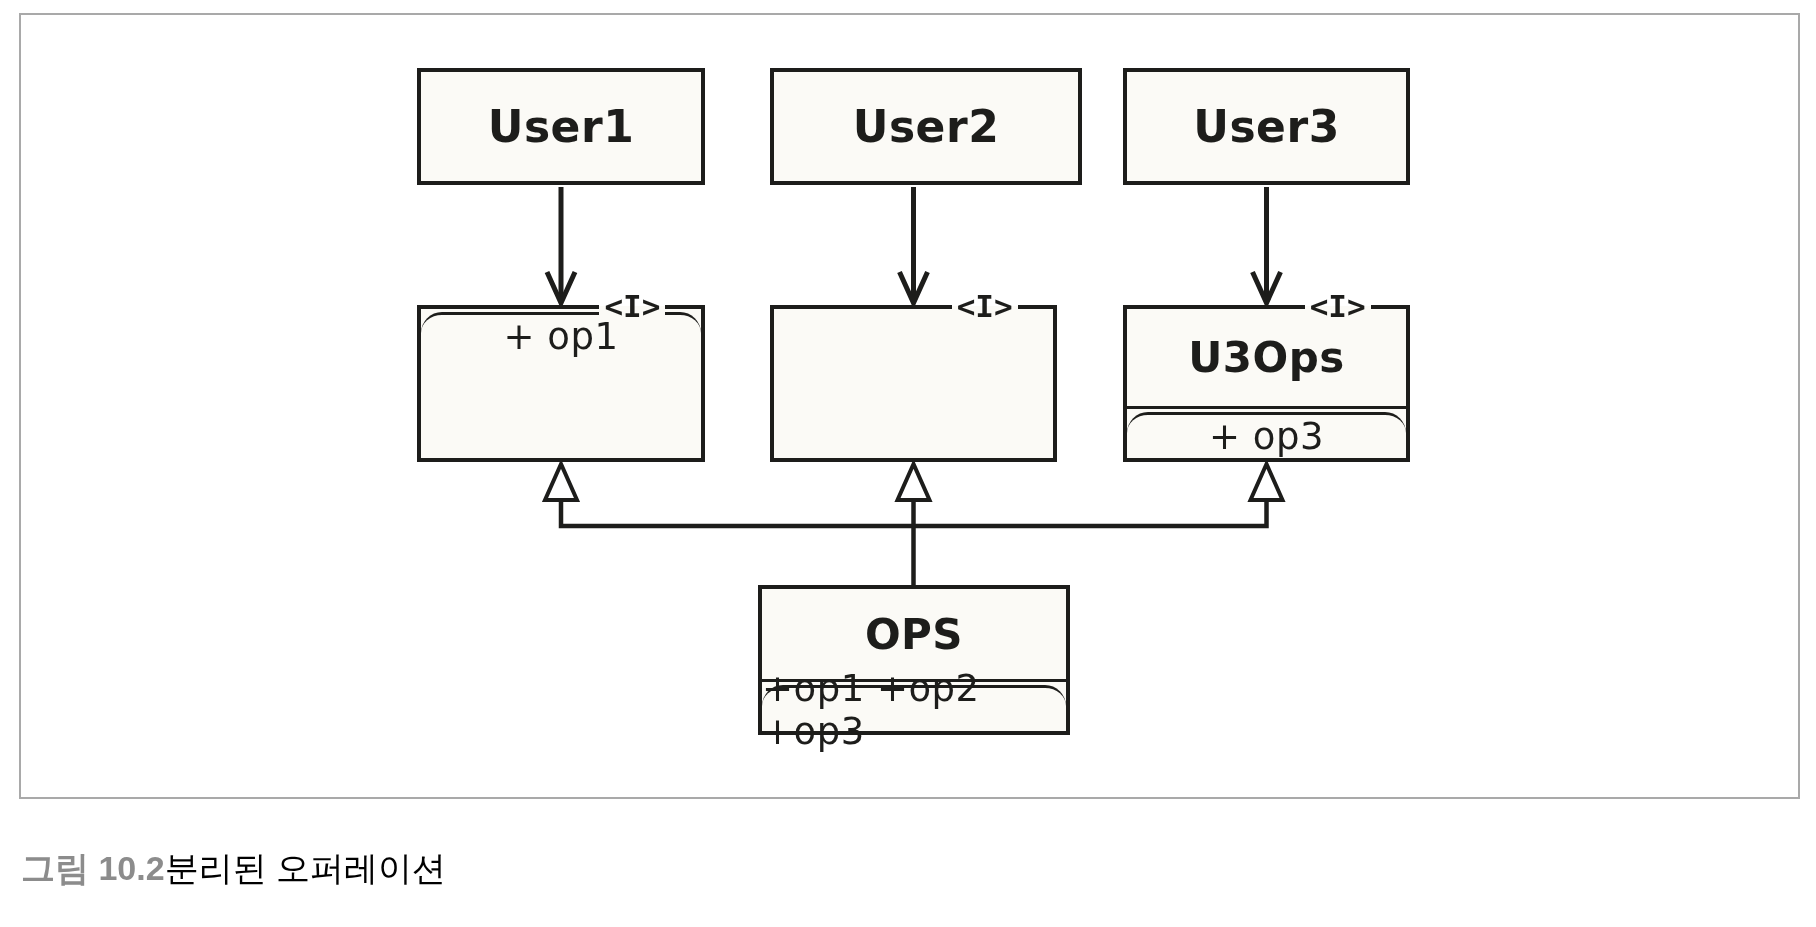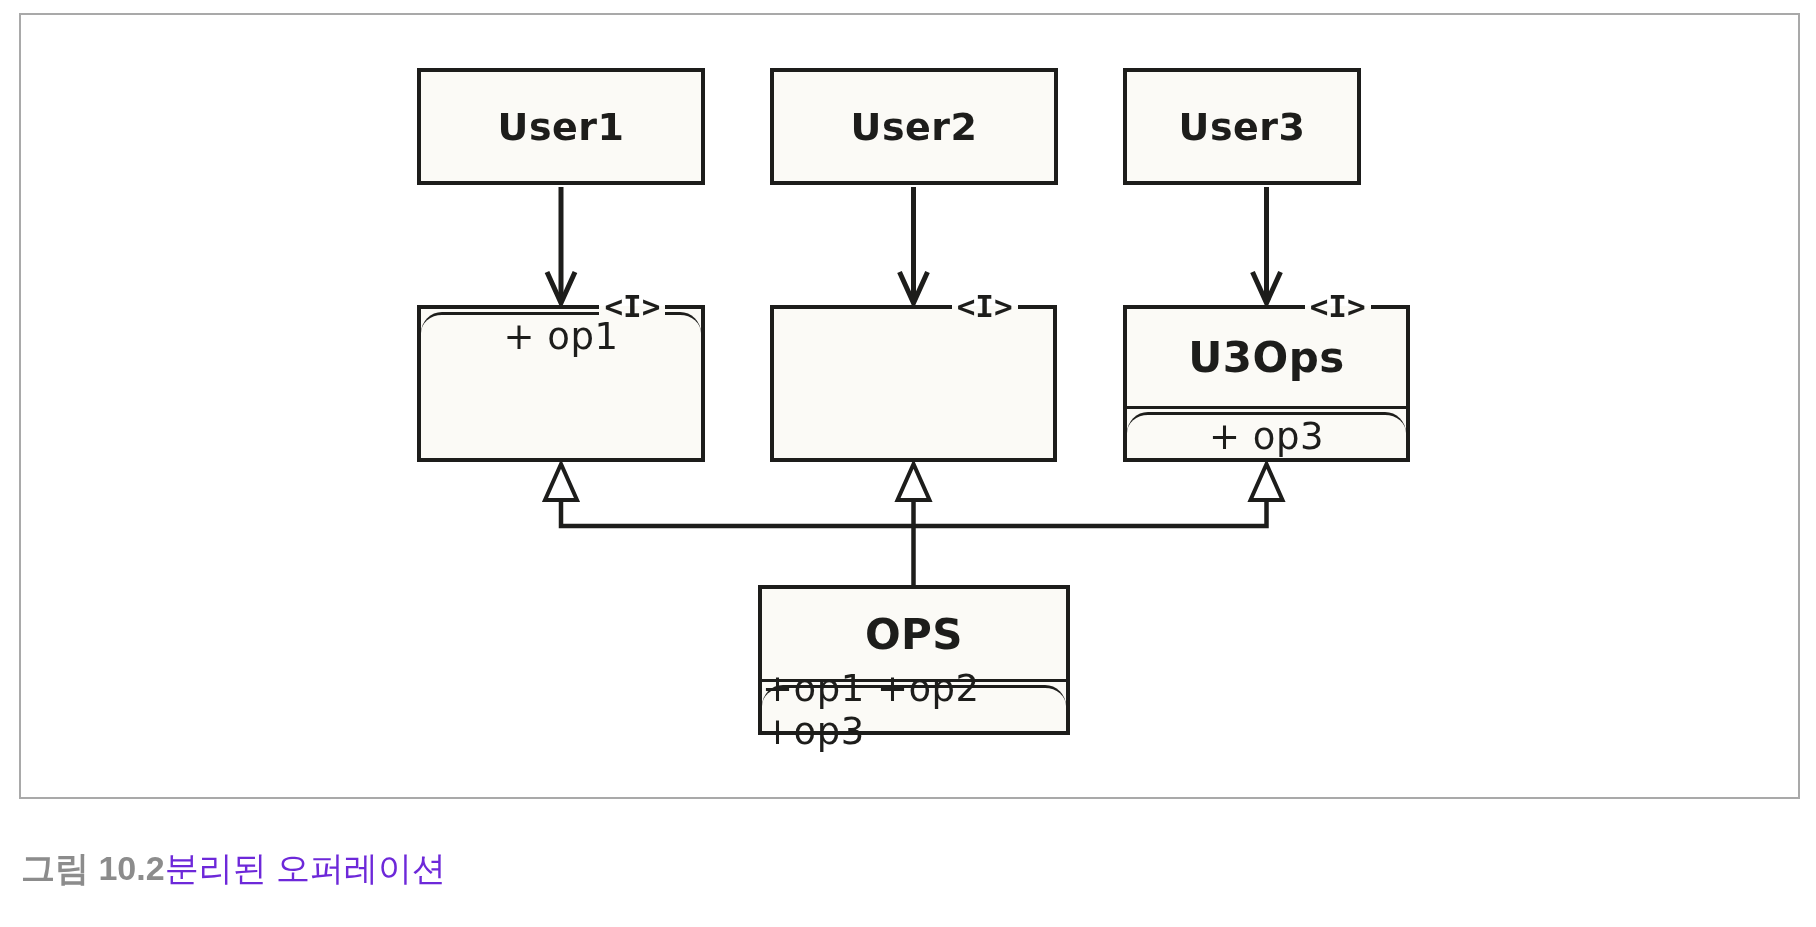--- a/index.html
+++ b/index.html
@@ -24,21 +24,21 @@
     width:1781px;height:786px;
     border:2px solid var(--frame);
     background:var(--page);
   }
   
   .ubox{
     position:absolute;
     border:4px solid var(--ink);
     background:var(--fill);
     display:flex;align-items:center;justify-content:center;
-    font-weight:bold;font-size:38px;
+    font-weight:bold;font-size:44px;
     letter-spacing:0.5px;
   }
   .ibox,.opsbox{
     position:absolute;
     border:4px solid var(--ink);
     background:var(--fill);
     display:flex;flex-direction:column;
   }
   .iname{
     height:100px;
@@ -62,42 +62,42 @@
     transform:translateX(-50%);
     height:32px;line-height:32px;
     padding:0 5px;
     background:linear-gradient(to bottom, var(--page) 50%, var(--fill) 50%);
     font-family:"DejaVu Sans Mono","Liberation Mono",monospace;
     font-weight:bold;font-size:31px;
     white-space:nowrap;
   }
   
   #user1{left:417px;top:68px;width:288px;height:117px;}
-  #user2{left:770px;top:68px;width:288px;height:117px;}
-  #user3{left:1123px;top:68px;width:238px;height:117px;}
+  #user2{left:770px;top:68px;width:312px;height:117px;}
+  #user3{left:1123px;top:68px;width:287px;height:117px;}
   #u1ops{left:417px;top:305px;width:288px;height:157px;}
   #u2ops{left:770px;top:305px;width:287px;height:157px;}
   #u3ops{left:1123px;top:305px;width:287px;height:157px;}
   #opsbox{left:758px;top:585px;width:312px;height:150px;}
   .connector-layer{
     position:absolute;left:0;top:0;width:1816px;height:927px;
     pointer-events:none;
   }
   
   .caption{
     position:absolute;left:21px;top:846px;
     font-size:34px;line-height:44px;
     white-space:nowrap;
     font-family:"Liberation Sans","DejaVu Sans",sans-serif;
   }
   .caption .cap-label{
     color:var(--cap-gray);
     font-weight:bold;
   }
-  .caption .cap-text{color:#6d28d9;font-weight:400;}
+  .caption .cap-text{color:#000000;font-weight:400;}
 </style>
 </head>
 <body>
 
 <div class="page">
 
   <div class="figure-frame"></div>
 
   <svg class="connector-layer" viewBox="0 0 1816 927" xmlns="http://www.w3.org/2000/svg">
 

